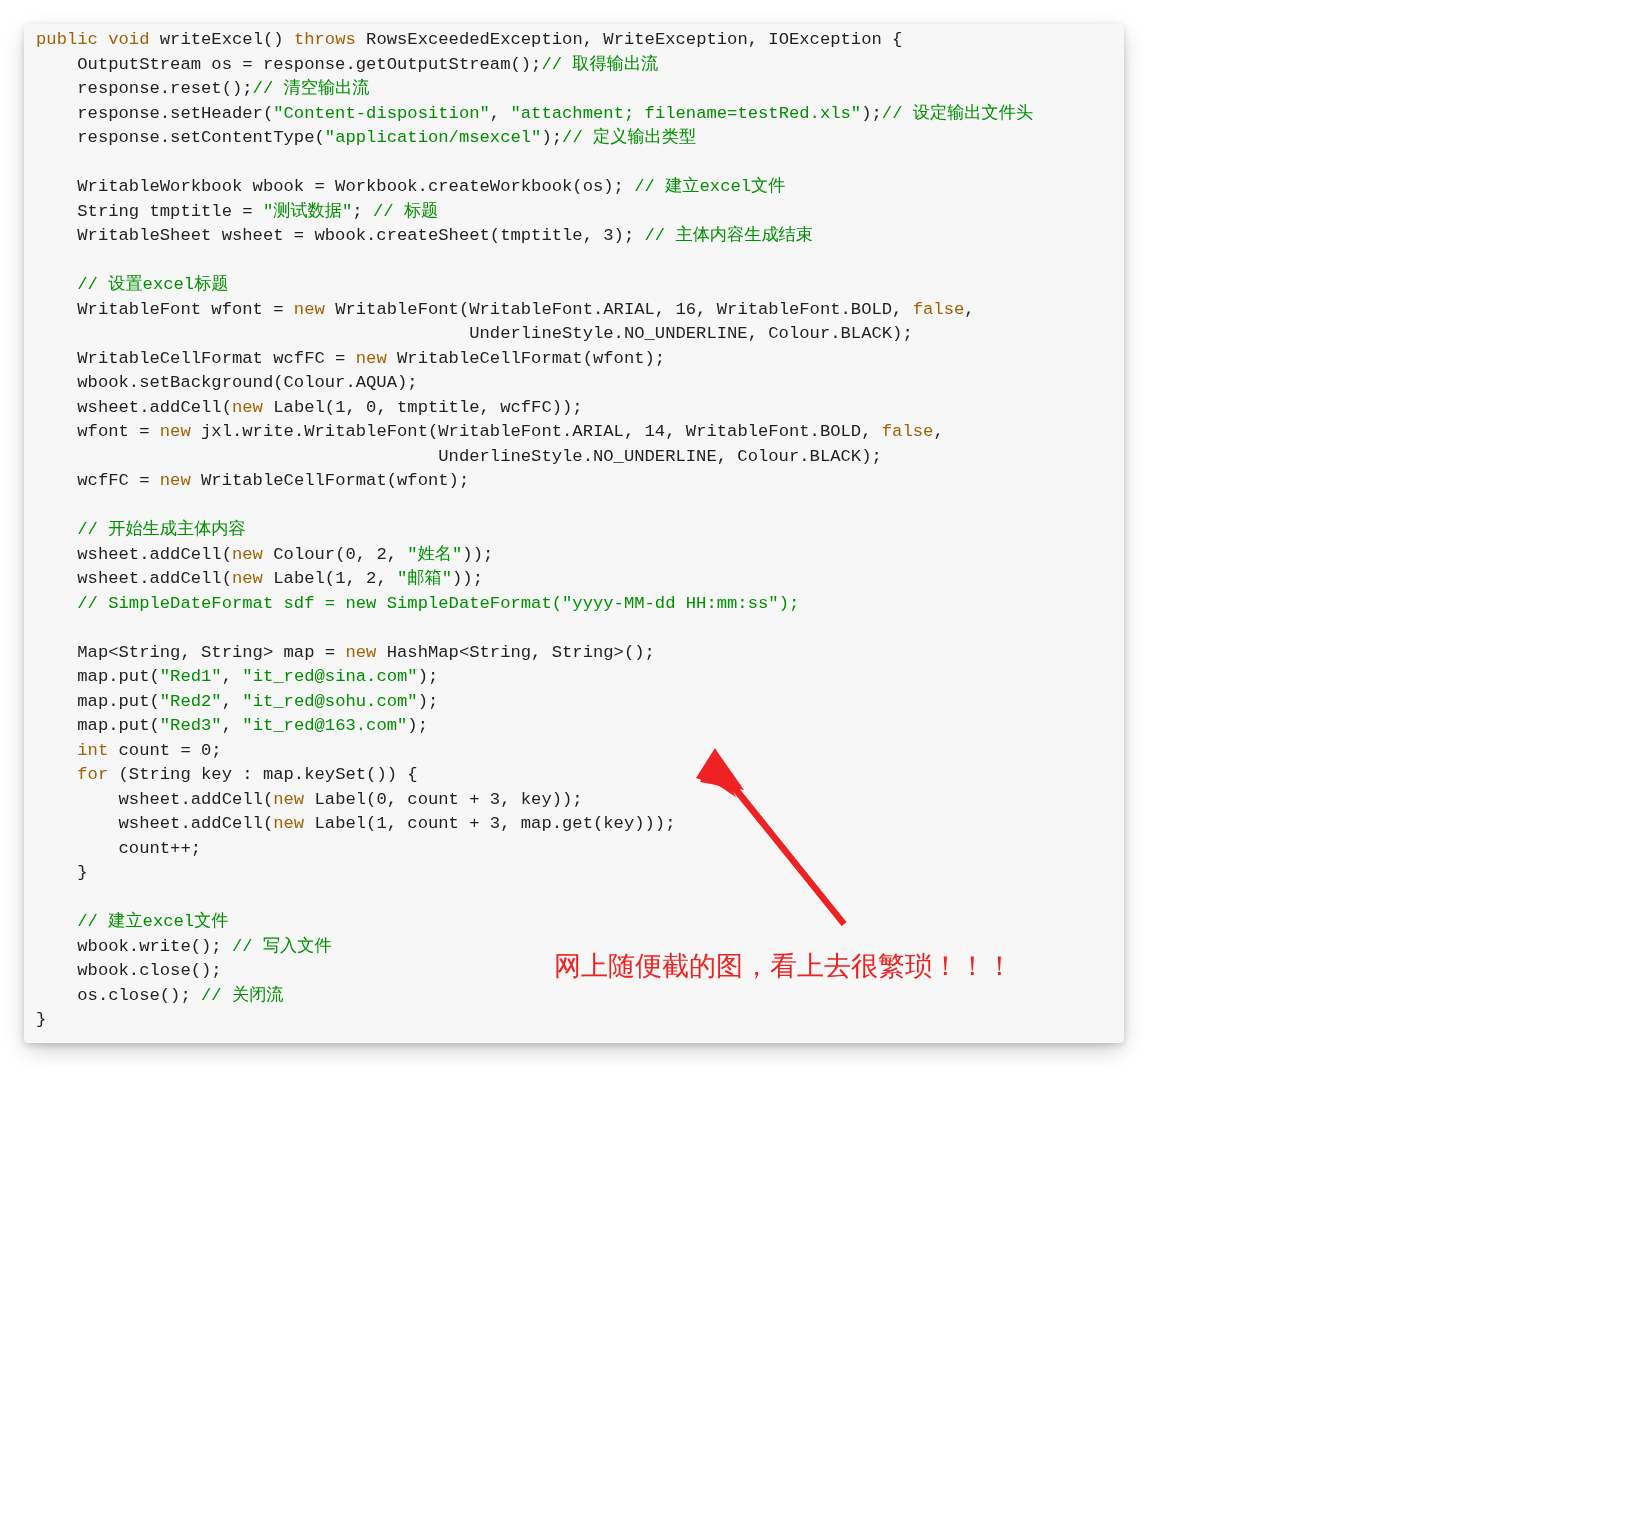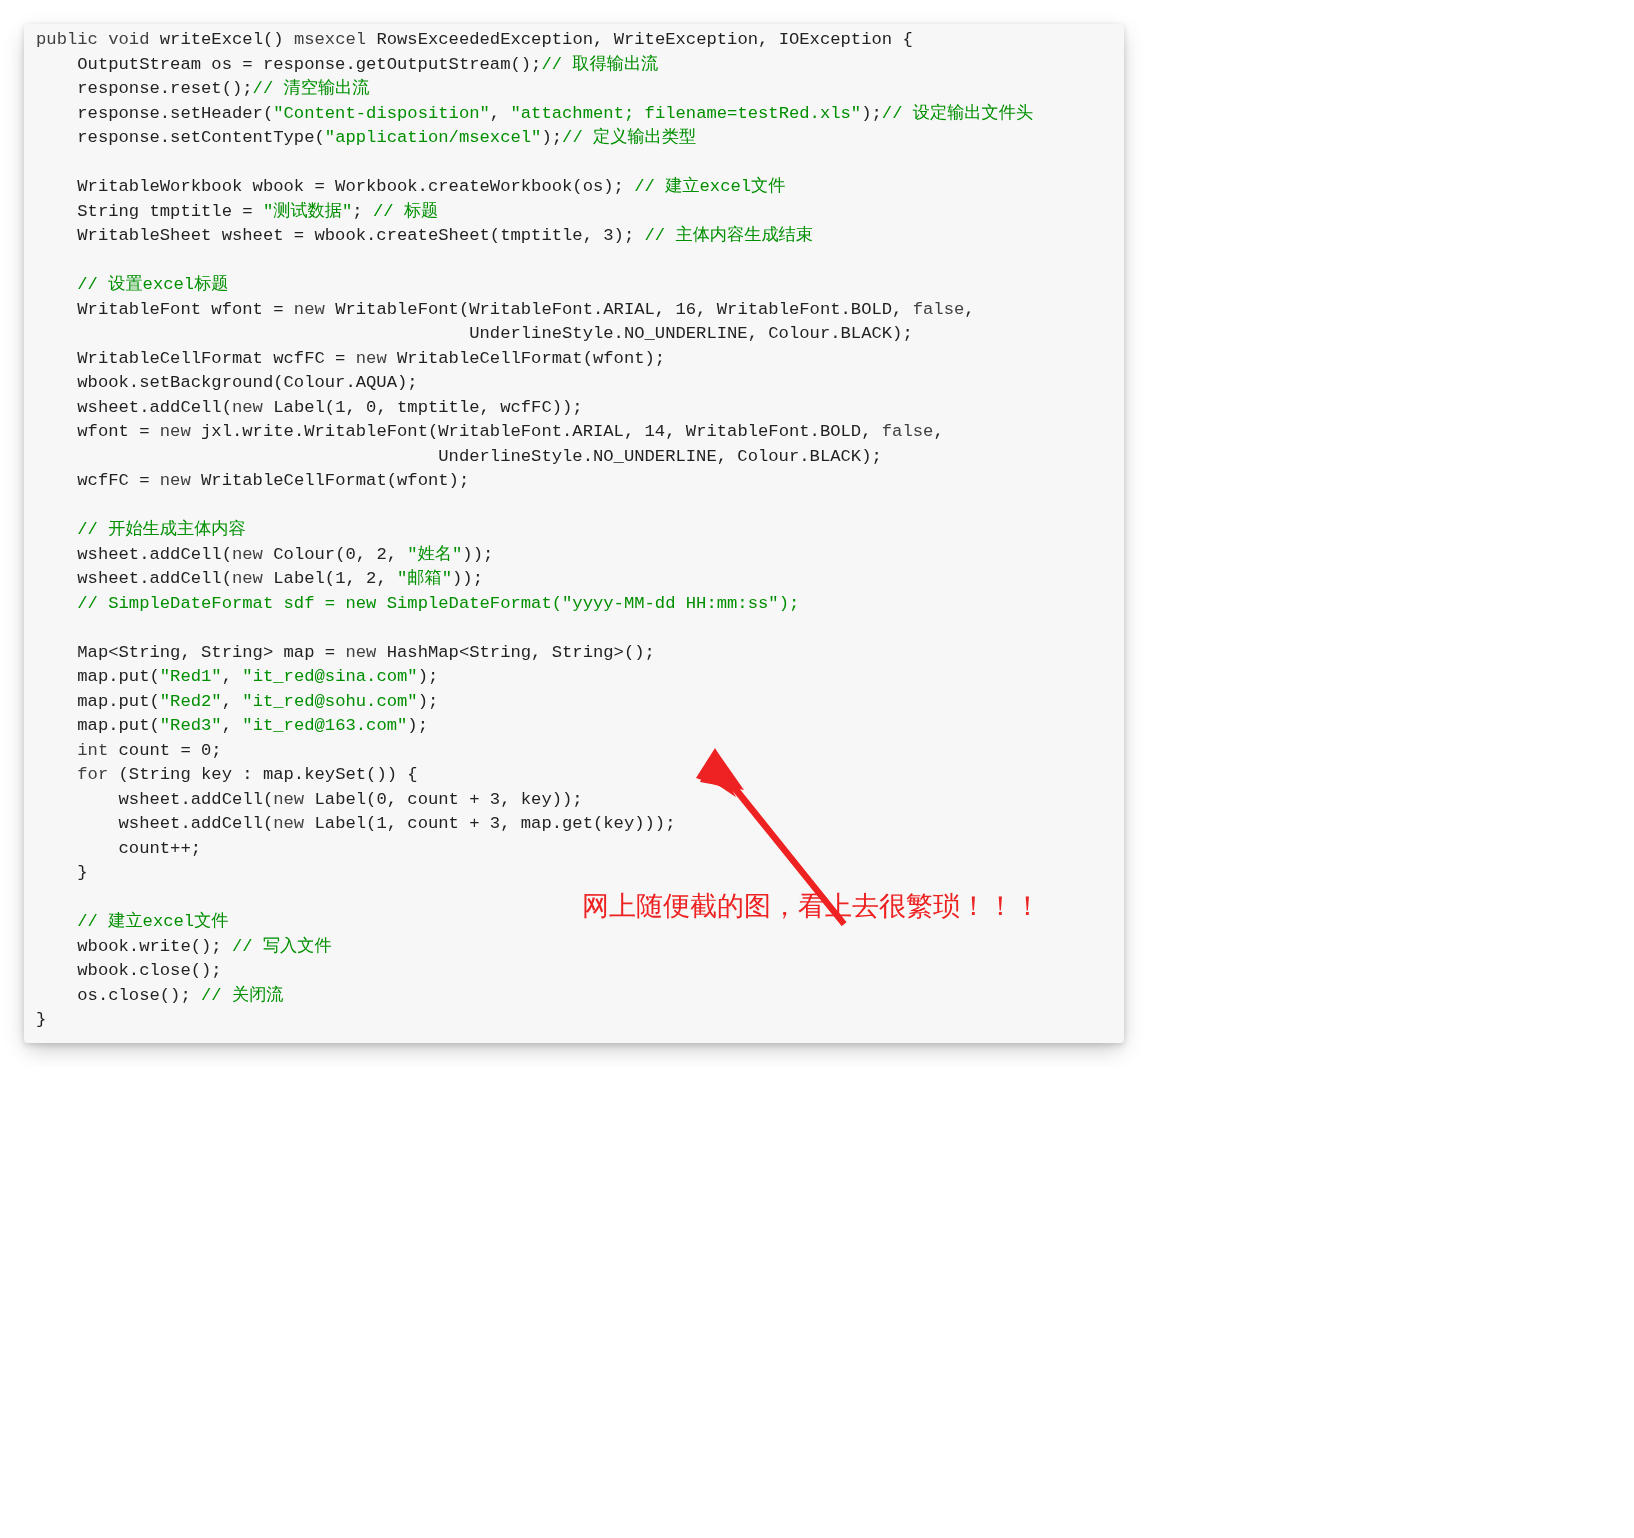--- a/index.html
+++ b/index.html
@@ -20,41 +20,41 @@
     box-sizing: border-box;
   }
   pre {
     margin: 0;
     font-family: "Menlo", "Consolas", "Courier New", monospace;
     font-size: 17.2px;
     line-height: 24.5px;
     white-space: pre;
     color: #222;
   }
-  .kw  { color: #404040; }     
+  .kw  { color: #a16207; }     
   .cm  { color: #008f00; }     
   .str { color: #008f00; }
   .overlay-arrow {
     position: absolute;
     pointer-events: none;
   }
   .overlay-text {
     position: absolute;
     font-family: "PingFang SC", "Hiragino Sans GB", "Microsoft YaHei", sans-serif;
     color: #ee2222;
     font-size: 27px;
     white-space: nowrap;
   }
 </style>
 </head>
 <body>
 
 <div class="wrap">
   <div class="code-card">
-    <pre id="code"><span class="kw">public</span><span> </span><span class="kw">void</span><span> writeExcel() </span><span class="kw">msexcel</span><span> RowsExceededException, WriteException, IOException {</span>
+    <pre id="code"><span class="kw">public</span><span> </span><span class="kw">void</span><span> writeExcel() </span><span class="kw">throws</span><span> RowsExceededException, WriteException, IOException {</span>
 <span>    OutputStream os = response.getOutputStream();</span><span class="cm">// 取得输出流</span>
 <span>    response.reset();</span><span class="cm">// 清空输出流</span>
 <span>    response.setHeader(</span><span class="str">"Content-disposition"</span><span>, </span><span class="str">"attachment; filename=testRed.xls"</span><span>);</span><span class="cm">// 设定输出文件头</span>
 <span>    response.setContentType(</span><span class="str">"application/msexcel"</span><span>);</span><span class="cm">// 定义输出类型</span>
 <span></span>
 <span>    WritableWorkbook wbook = Workbook.createWorkbook(os); </span><span class="cm">// 建立excel文件</span>
 <span>    String tmptitle = </span><span class="str">"测试数据"</span><span>; </span><span class="cm">// 标题</span>
 <span>    WritableSheet wsheet = wbook.createSheet(tmptitle, 3); </span><span class="cm">// 主体内容生成结束</span>
 <span></span>
 <span>    </span><span class="cm">// 设置excel标题</span>
@@ -98,14 +98,14 @@
       <polygon points="30,30 20,6 6,30 44,52" fill="#ee2222" stroke="none" transform="rotate(4 25 25)"></polygon>
       <polygon points="21,4 2,34 45,49" fill="#ee2222" stroke="none"></polygon>
     </g>
   </svg>
 
   <svg class="overlay-arrow" style="left:670px; top:720px;" width="160" height="190" viewBox="0 0 160 190">
     <line x1="150" y1="180" x2="32" y2="34" stroke="#ee2222" stroke-width="6"></line>
     <polygon points="22,6 6,38 50,46" fill="#ee2222"></polygon>
   </svg>
 
-  <div class="overlay-text" style="left:530px; top:864px;margin-left:28px;">网上随便截的图，看上去很繁琐！！！</div>
+  <div class="overlay-text" style="left:530px; top:924px;">网上随便截的图，看上去很繁琐！！！</div>
 </div>
 
 </body></html>

